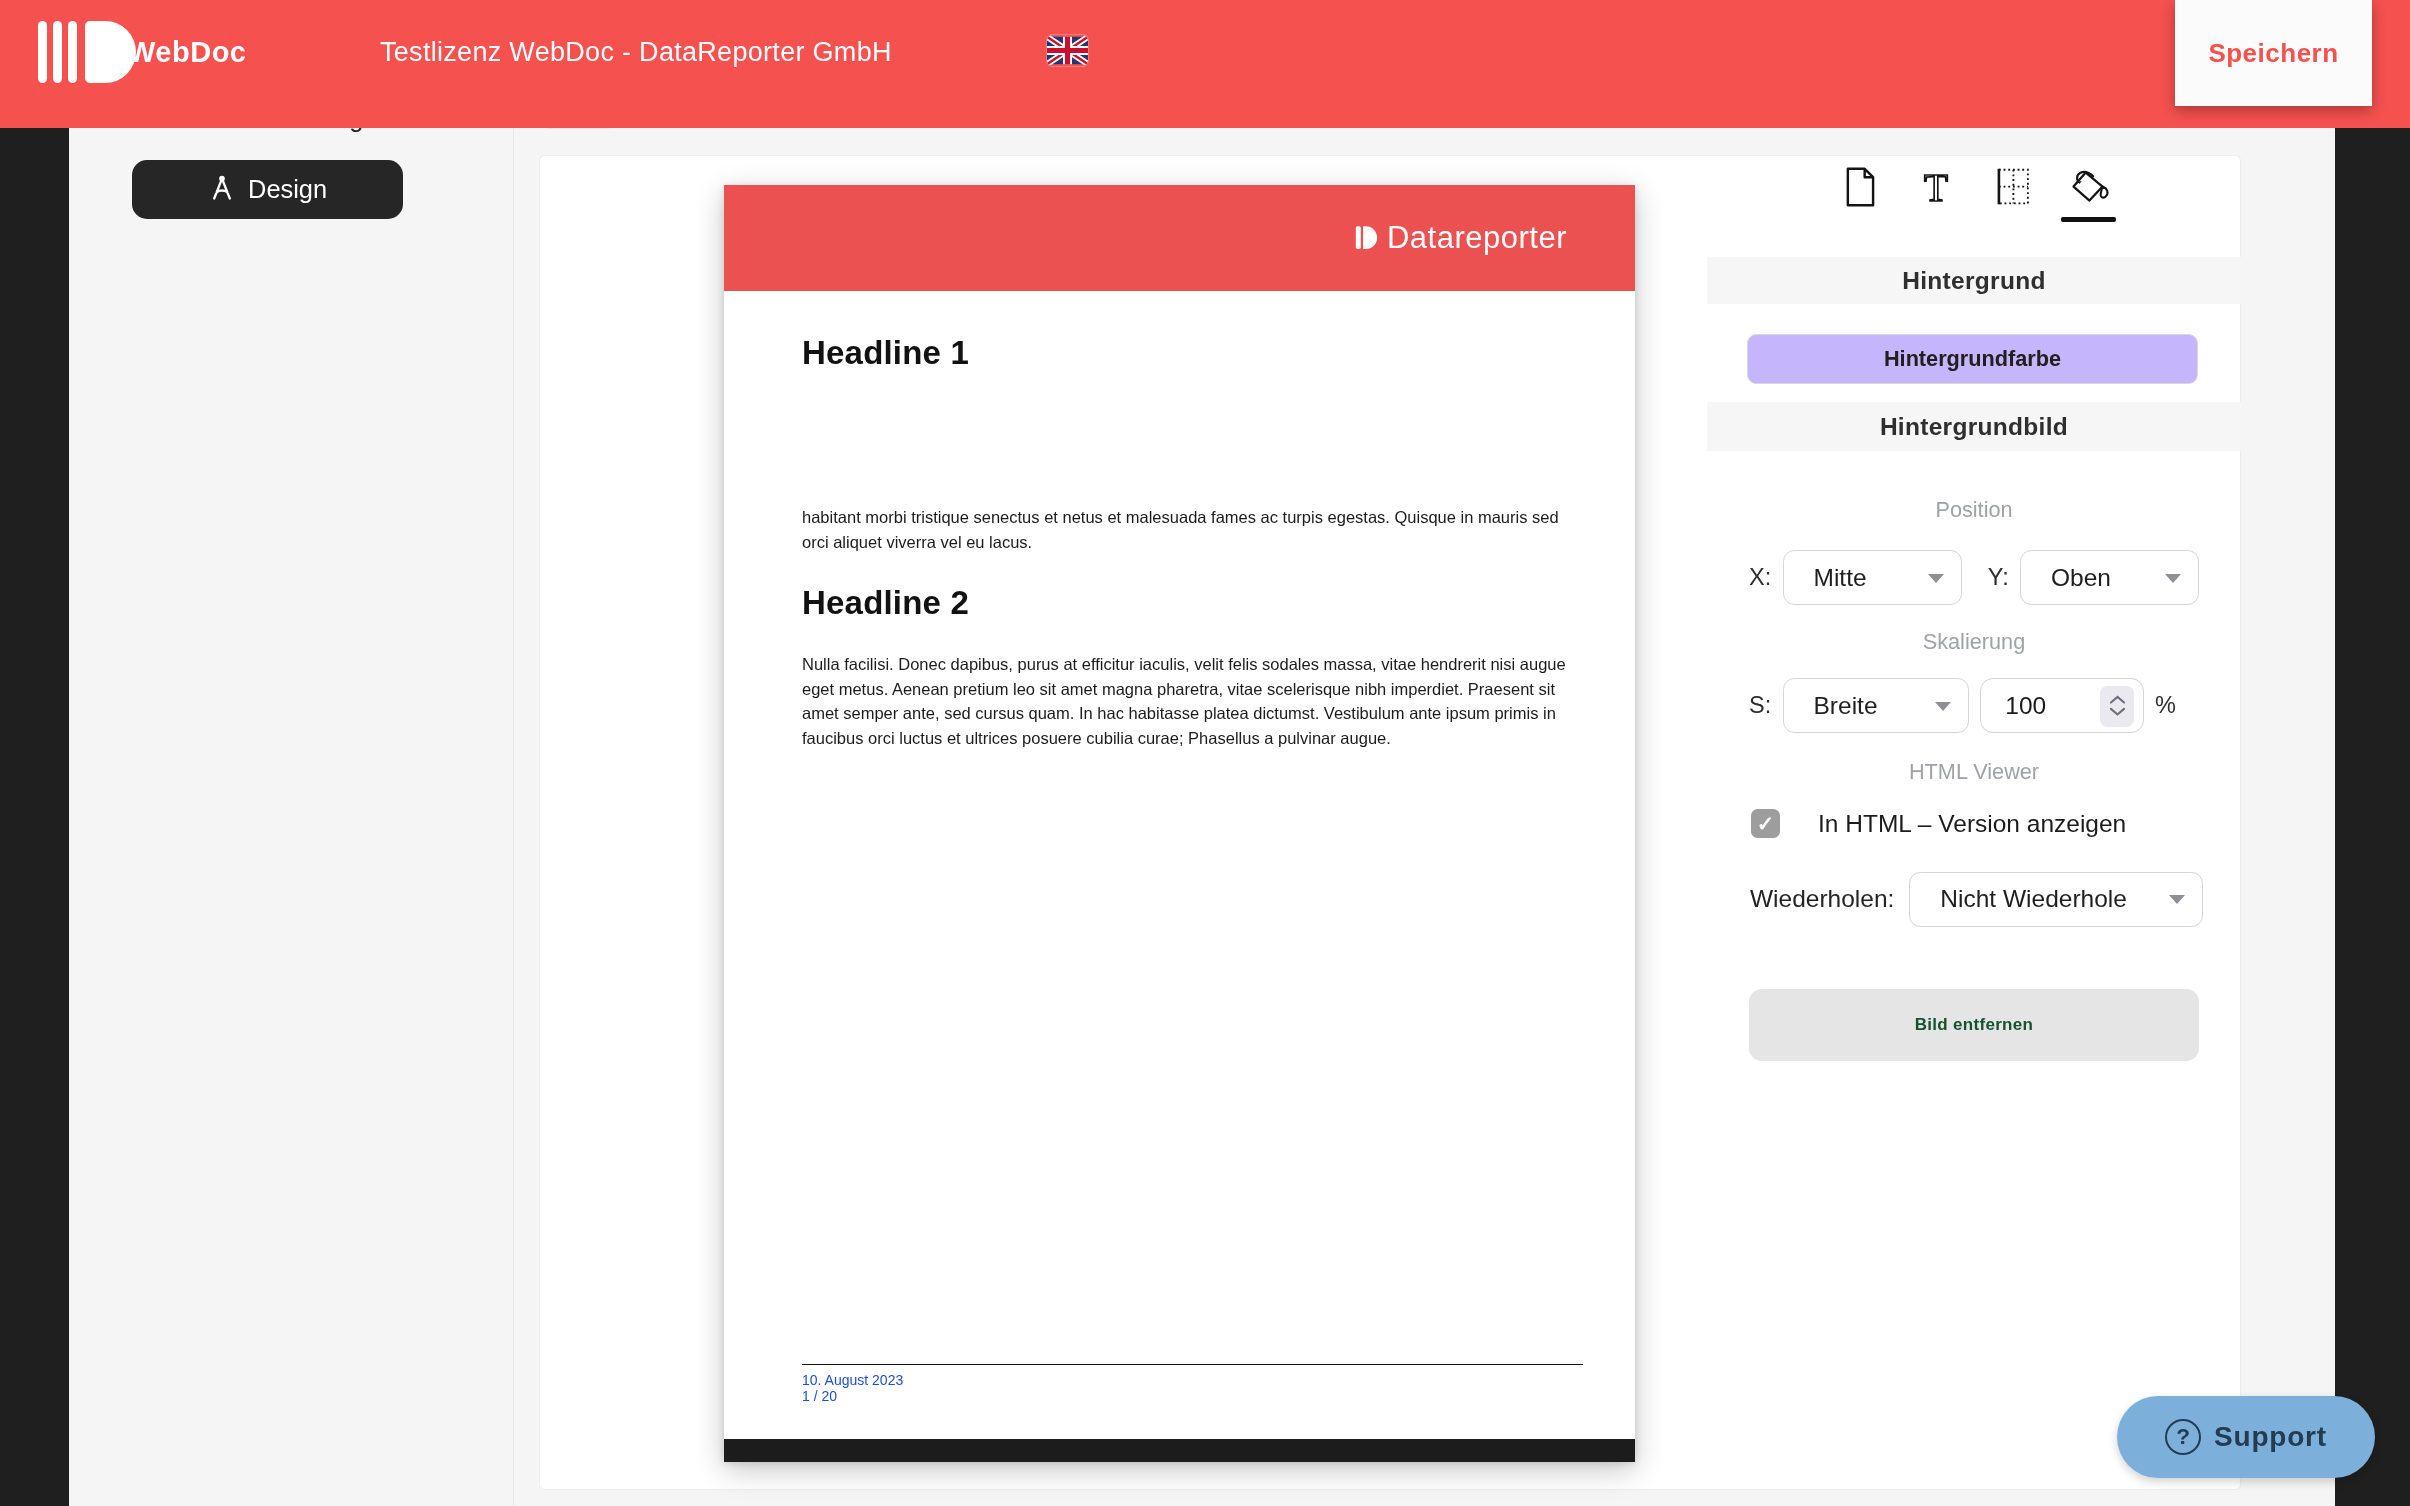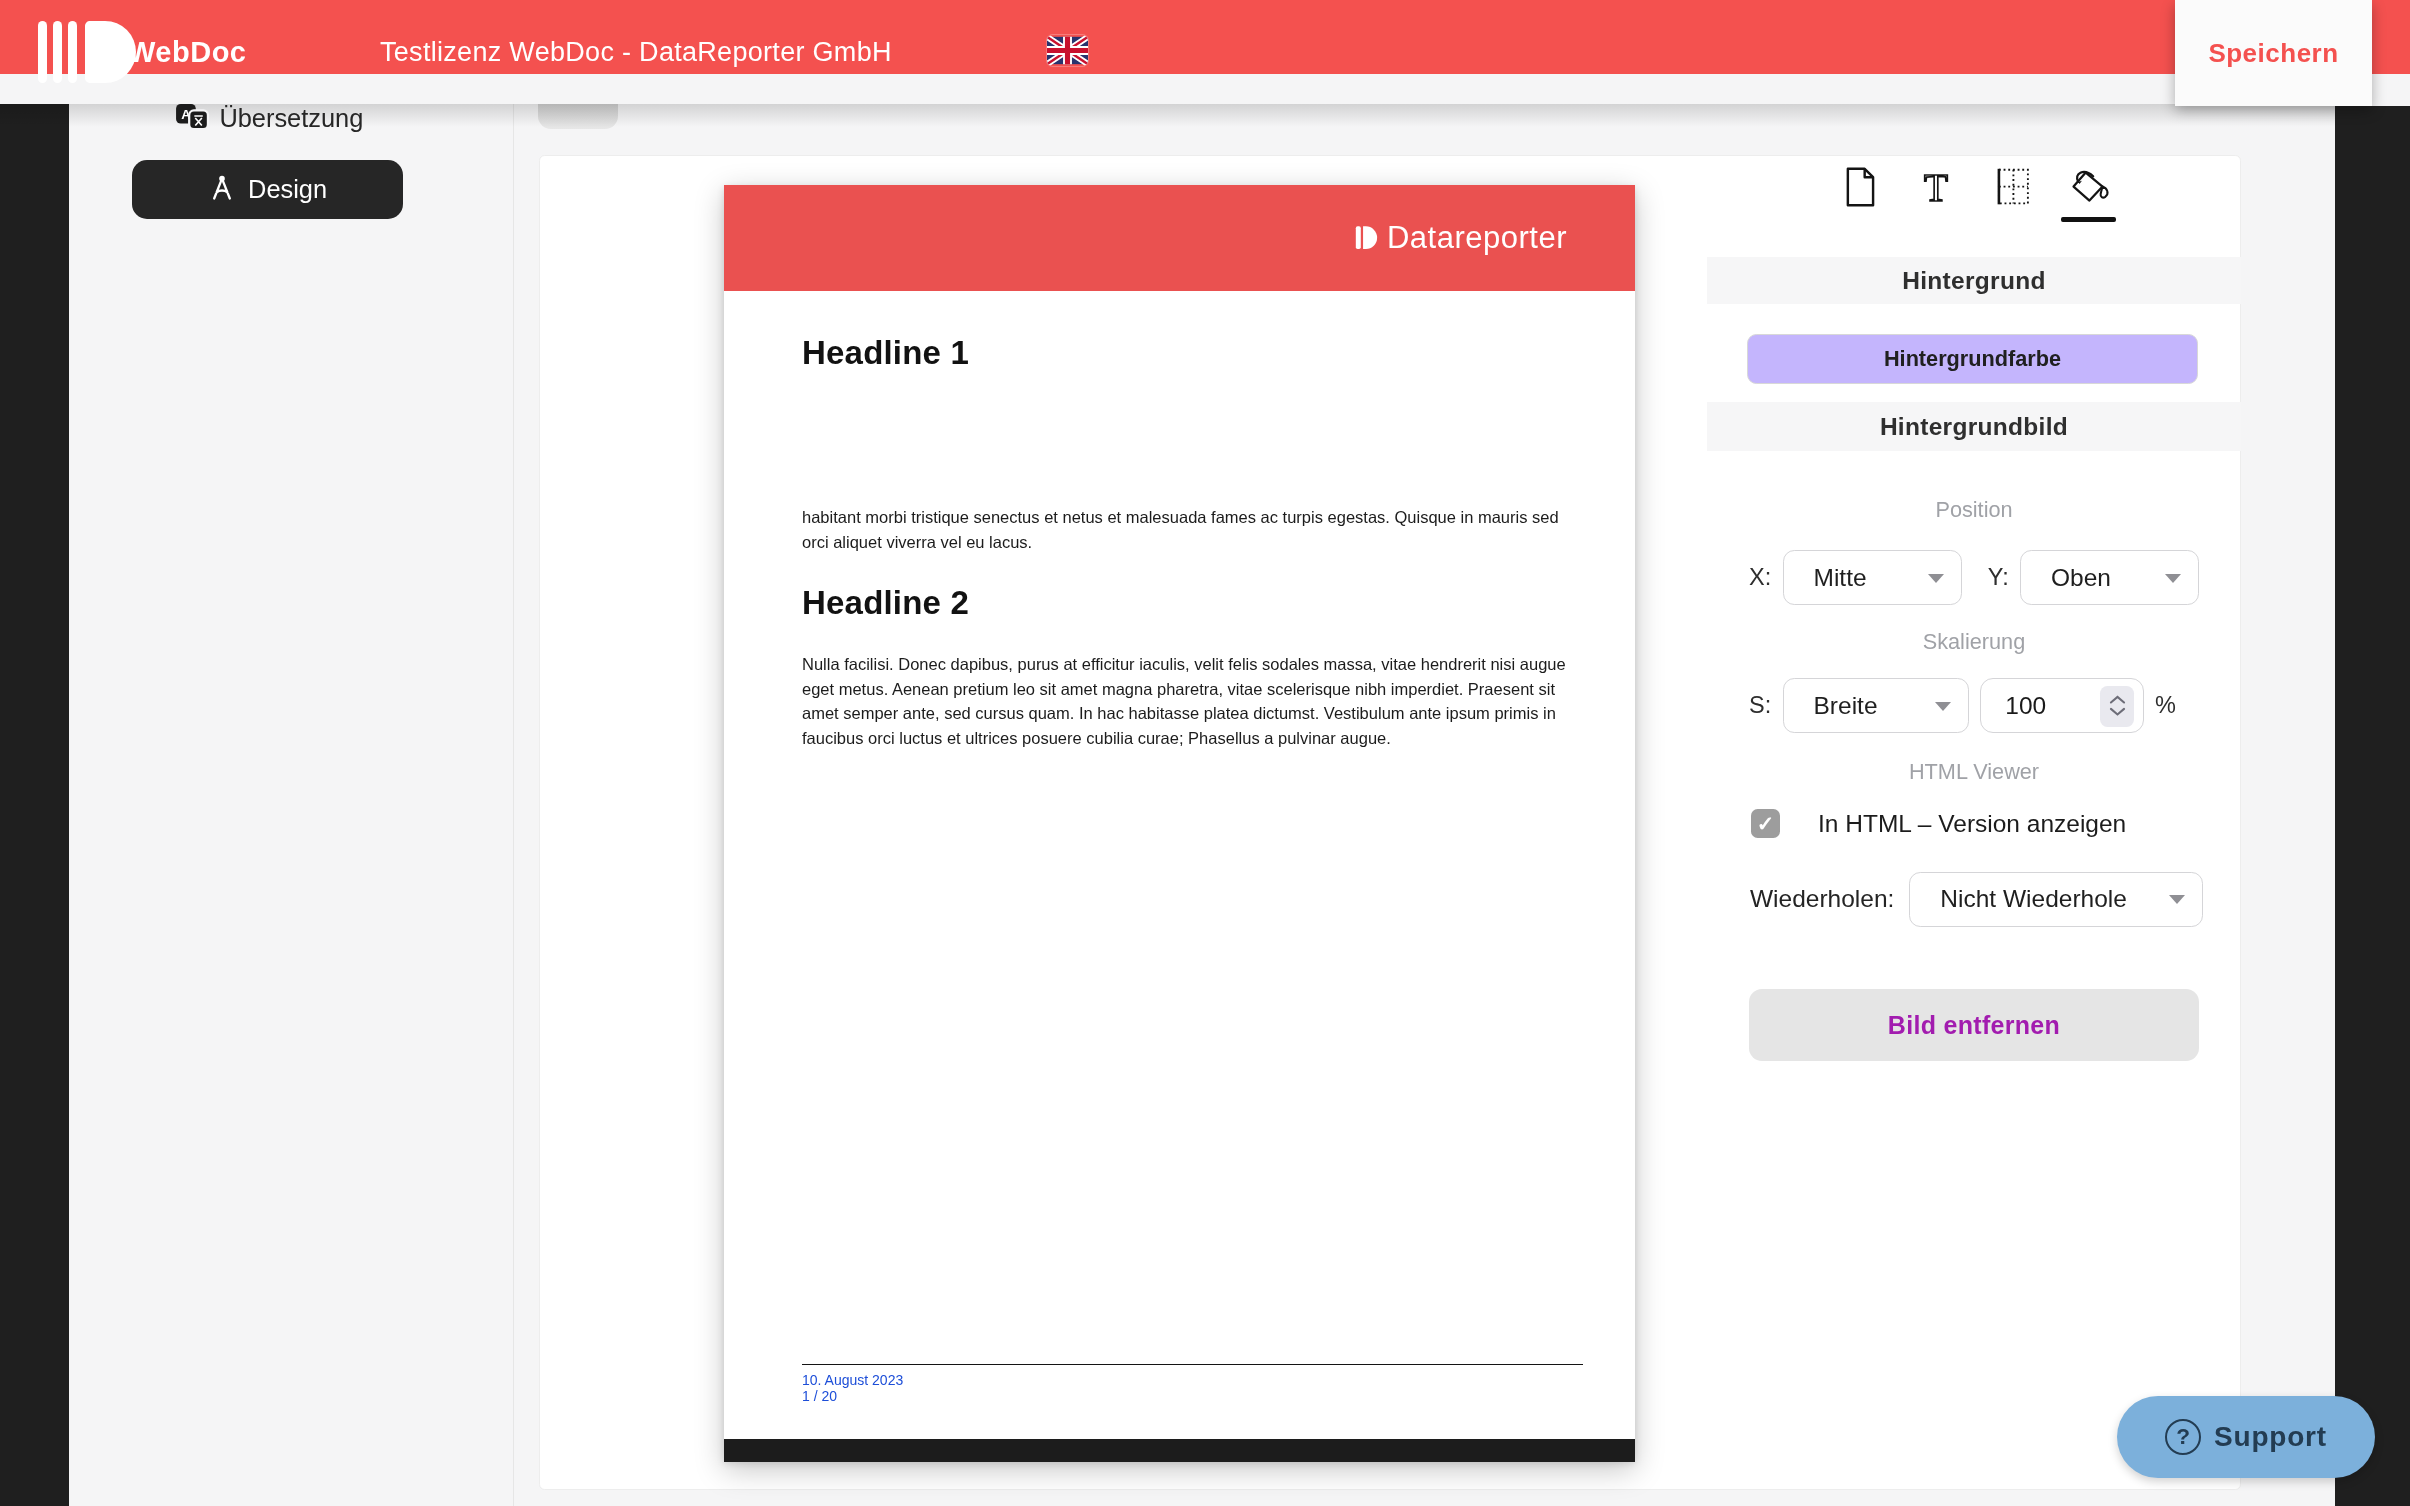--- a/index.html
+++ b/index.html
@@ -6,21 +6,21 @@
   html,body { width:2411px; height:1507px; }
   body {
     position:relative; overflow:hidden;
     background:#f5f5f6;
     font-family:"Liberation Sans", sans-serif;
     color:#222;
   }
   .abs { position:absolute; }
 
   
-  .app-header { left:0; top:0; width:2411px; height:74px; background:#f4514f; z-index:30; }
+  .app-header { left:0; top:0; width:2411px; height:128px; background:#f4514f; z-index:30; }
   .header-shadow { left:0; top:104px; width:2335px; height:22.6px; z-index:6;
     background:linear-gradient(rgba(0,0,0,0.14), rgba(0,0,0,0)); pointer-events:none; }
   .logo { left:38px; top:21px; height:62px; display:flex; align-items:stretch; gap:5.6px; }
   .logo .bar { width:9.4px; background:#fff; border-radius:4.7px; }
   .logo .d { width:51px; background:#fff; border-radius:4.7px 31px 31px 4.7px; margin-left:1.9px; }
   .app-name { left:128px; top:0; height:104px; display:flex; align-items:center;
     color:#fff; font-size:29px; font-weight:bold; letter-spacing:0.5px; }
   .app-title { left:380px; top:0; height:104px; display:flex; align-items:center;
     color:#fff; font-size:27px; font-weight:400; letter-spacing:0.3px;text-align:center; }
   .flag { left:1047px; top:35px; width:41px; height:31px; border-radius:5.6px; overflow:hidden;
@@ -106,21 +106,21 @@
   .checkbox { width:29px; height:29px; background:#9d9d9d; border-radius:6.6px; cursor:pointer;
     display:flex; align-items:center; justify-content:center; }
   .checkbox span { color:#fff; font-size:21px; font-weight:bold; line-height:1; }
   .check-row .clabel { font-size:24.5px; color:#1c1c1c; }
   .repeat-row { position:absolute; top:716px; left:0; width:100%; height:56px; display:flex;
     align-items:center; padding-left:43px; gap:15px; }
   .repeat-row .klabel { font-size:24.5px; color:#242424; }
   .sel-repeat { width:294px; height:55px; }
   .btn-remove { position:absolute; top:834px; left:42px; width:450px; height:72px; background:#e5e5e5;
     border-radius:13px; display:flex; align-items:center; justify-content:center; cursor:pointer; }
-  .btn-remove span { font-size:25px; font-weight:bold; color:#a21caf; letter-spacing:0.3px; }
+  .btn-remove span { font-size:17px; font-weight:bold; color:#14532d; letter-spacing:0.3px; }
 
   
   .support { left:2117px; top:1396px; width:258px; height:82px; background:#7cb0db; border-radius:41px;
     display:flex; align-items:center; justify-content:center; gap:13px; z-index:50; cursor:pointer;
     box-shadow:0 3.8px 9.4px rgba(0,0,0,0.18); }
   .support .qmark { width:36px; height:36px; border-radius:50%; border:2.8px solid #233c52;
     display:flex; align-items:center; justify-content:center; color:#233c52; font-size:22.6px; font-weight:bold; }
   .support .slabel { font-size:28px; font-weight:bold; color:#233c52; letter-spacing:0.8px; }
 </style>
 </head>

